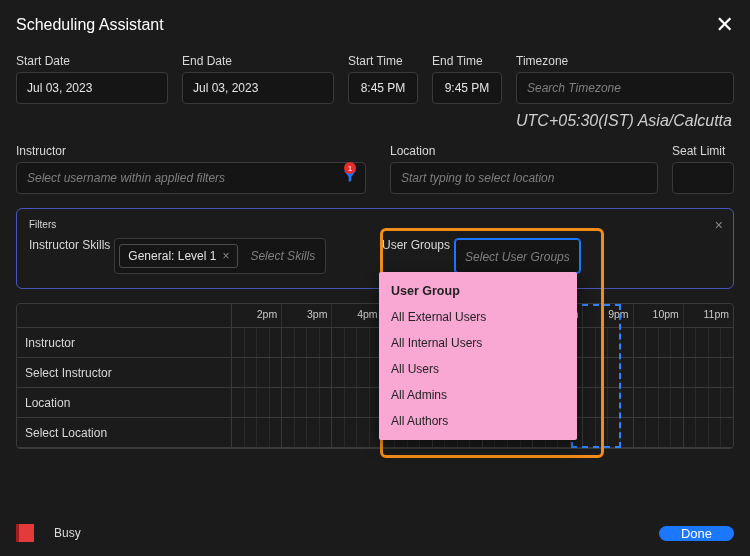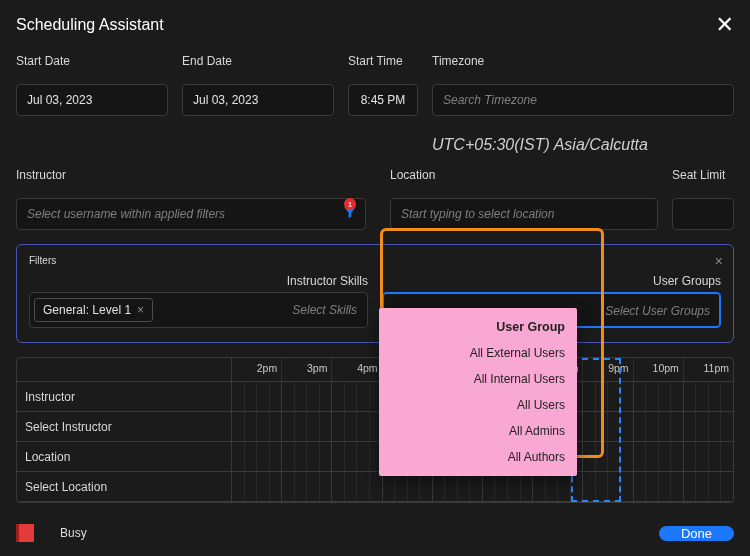--- a/index.html
+++ b/index.html
@@ -2,33 +2,33 @@
 <html><head>
 <meta charset="utf-8">
 <style>
   *{box-sizing:border-box;margin:0;padding:0;font-family:"Segoe UI",Arial,sans-serif;}
   body{background:#1b1b1b;color:#e5e5e5;width:750px;height:556px;overflow:hidden;}
   .dialog{background:#1b1b1b;border-radius:8px;height:100%;position:relative;padding:14px 16px;}
   .titlebar{display:flex;justify-content:space-between;align-items:center;margin-bottom:18px;}
   .title{font-size:16px;font-weight:500;color:#fff;}
   .close-x{font-size:22px;color:#fff;cursor:pointer;line-height:1;}
   .row{display:flex;gap:14px;margin-bottom:14px;}
-  .field{display:flex;flex-direction:column;gap:16px;}
+  .field{display:flex;flex-direction:column;gap:4px;}
   .field-label{font-size:12px;color:#d8d8d8;}
   .input{background:#151515;border:1px solid #3a3a3a;border-radius:4px;padding:8px 10px;font-size:12px;color:#e5e5e5;}
   .input.placeholder{color:#7f7f7f;font-style:italic;}
   .tz-note{font-size:16px;color:#cfcfcf;margin-top:4px;font-style:italic;}
   .instructor-wrap{position:relative;width:350px;}
   .filter-icon{position:absolute;right:8px;top:50%;transform:translateY(-50%);cursor:pointer;}
   .filter-badge{position:absolute;right:2px;top:-6px;background:#e52b2b;color:#fff;font-size:8px;border-radius:50%;width:12px;height:12px;display:flex;align-items:center;justify-content:center;}
   .filters-panel{border:1px solid #4a55b5;border-radius:6px;padding:10px 12px 14px;position:relative;margin-bottom:14px;}
   .filters-panel .panel-title{font-size:10px;color:#d8d8d8;margin-bottom:8px;}
   .filters-close{position:absolute;right:10px;top:8px;color:#888;font-size:14px;cursor:pointer;}
   .subrow{display:flex;gap:14px;}
-  .subfield{flex:1;display:flex;flex-direction:column;gap:4px;text-align:right;}
+  .subfield{flex:1;display:flex;flex-direction:row;gap:4px;}
   .chips-input{display:flex;gap:6px;align-items:center;border:1px solid #3a3a3a;border-radius:4px;background:#151515;padding:4px;}
   .chip{border:1px solid #4d4d4d;border-radius:3px;padding:4px 8px;font-size:12px;color:#e0e0e0;display:flex;align-items:center;gap:6px;}
   .chip .chip-x{color:#8d8d8d;cursor:pointer;font-size:12px;}
   .chips-input .ph{flex:1;font-size:12px;color:#7f7f7f;font-style:italic;padding:6px;}
   .ug-wrap{position:relative;}
   .ug-input{border:1px solid #1C77FF;border-radius:4px;background:#151515;padding:8px 10px;box-shadow:0 0 0 1px #1C77FF inset;}
   .ug-input span{font-size:12px;color:#7f7f7f;font-style:italic;}
   .ug-highlight{position:absolute;border:3px solid #f48c1a;border-radius:6px;left:380px;top:228px;width:224px;height:230px;pointer-events:none;}
   .dropdown{position:absolute;left:-3px;right:auto;top:34px;width:198px;background:#f9a8d4;color:#222;border-radius:2px;box-shadow:0 6px 16px rgba(0,0,0,.45);z-index:20;padding:6px 0;}
   .dropdown .hdr{font-weight:700;font-size:12.5px;padding:6px 12px;}
@@ -41,21 +41,21 @@
   .hour-col:last-child{border-right:none;}
   .time-row{display:flex;height:30px;border-bottom:1px solid #3a3a3a;}
   .time-row:last-child{border-bottom:none;}
   .time-row .rlabel{width:215px;border-right:1px solid #3a3a3a;font-size:12px;color:#d8d8d8;display:flex;align-items:center;padding-left:8px;}
   .time-row .cells{flex:1;display:flex;}
   .mini-cell{flex:1;border-right:1px solid #2a2a2a;}
   .mini-cell:nth-child(4n){border-right:1px solid #3a3a3a;}
   .mini-cell:last-child{border-right:none;}
   .busy-range{position:absolute;border:2px dashed #2f83ff;pointer-events:none;}
   .footer{position:absolute;left:16px;right:16px;bottom:14px;display:flex;justify-content:space-between;align-items:center;}
-  .legend{display:flex;align-items:center;gap:26px;font-size:12px;color:#ddd;}
+  .legend{display:flex;align-items:center;gap:20px;font-size:12px;color:#ddd;}
   .legend-sw{width:18px;height:18px;background:#e53a3a;border-left:3px solid #a01e1e;}
   .done-btn{background:#1C77FF;color:#fff;border:none;border-radius:16px;padding:0 22px;font-size:13px;cursor:pointer;}
 </style>
 </head>
 <body>
 
 <div class="dialog">
 
   <div class="titlebar">
     <div class="title">Scheduling Assistant</div>
@@ -67,20 +67,24 @@
       <div class="field-label">Start Date</div>
       <div class="input">Jul 03, 2023</div>
     </div>
     <div class="field" style="width:152px">
       <div class="field-label">End Date</div>
       <div class="input">Jul 03, 2023</div>
     </div>
     <div class="field" style="width:70px">
       <div class="field-label">Start Time</div>
       <div class="input" style="text-align:center">8:45 PM</div>
+    </div>
+    <div class="field" style="width:70px">
+      <div class="field-label">End Time</div>
+      <div class="input" style="text-align:center">9:45 PM</div>
     </div>
     <div class="field" style="flex:1">
       <div class="field-label">Timezone</div>
       <div class="input placeholder">Search Timezone</div>
       <div class="tz-note">UTC+05:30(IST) Asia/Calcutta</div>
     </div>
   </div>
 
   <div class="row">
     <div class="field" style="width:360px">

